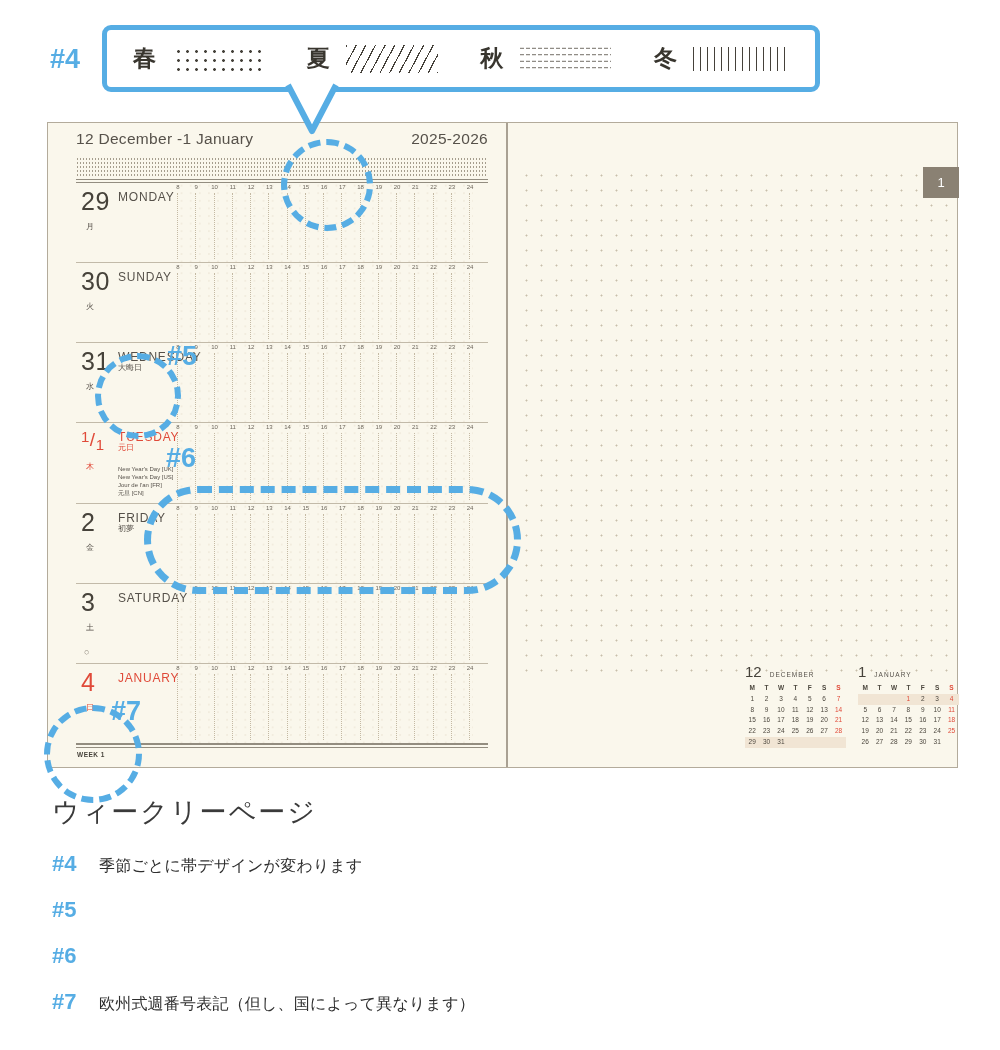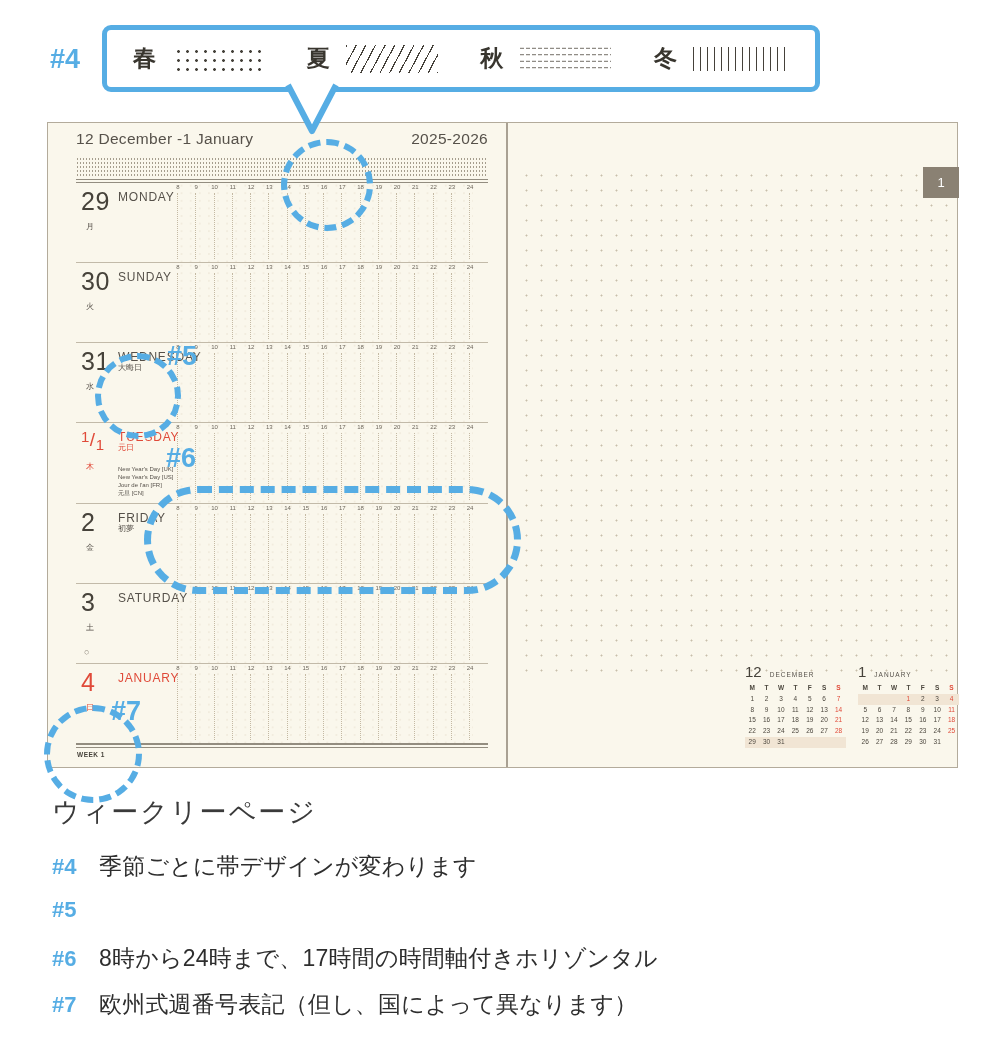--- a/index.html
+++ b/index.html
@@ -81,21 +81,21 @@
   .mc-grid{display:grid;grid-template-columns:repeat(7,14.4px);}
   .mc-cell{height:10.8px;font-size:6.5px;line-height:10.8px;text-align:center;color:#4c473e;}
   .mc-cell.hd{font-weight:bold;}
   .mc-cell.red{color:var(--red);}
   .mc-cell.hl{background:#f1e5d4;}
   
   #legend-title{position:absolute;left:52px;top:794px;font-size:27px;color:#3a3a3a;letter-spacing:2px;}
   #legend{position:absolute;left:52px;top:851px;}
   .legend-item{display:flex;align-items:baseline;height:30px;margin-bottom:16px;}
   .legend-hash{width:47px;font-size:22px;font-weight:bold;color:var(--blue);}
-  .legend-text{font-size:23px;color:#2e2e2e;letter-spacing:0.2px;}
+  .legend-text{font-size:16px;color:#2e2e2e;letter-spacing:0.2px;}
 </style>
 </head>
 <body style="--blue: #56ade4; --red: #e04a39; --paper: #faf7ec;">
 
 <div class="hash" id="hash4">#4</div>
 <div id="callout">
   <div class="season">
     <span class="season-kanji">春</span>
     <span class="swatch sw-spring"></span>
   </div>
@@ -692,20 +692,19 @@
     <span class="legend-hash">#4</span>
     <span class="legend-text">季節ごとに帯デザインが変わります</span>
   </div>
 
   <div class="legend-item">
     <span class="legend-hash">#5</span>
   </div>
 
   <div class="legend-item">
     <span class="legend-hash">#6</span>
-    <span class="legend-text">8時から24時まで、17時間の時間軸付きホリゾンタル</span>
   </div>
 
   <div class="legend-item">
     <span class="legend-hash">#7</span>
     <span class="legend-text">欧州式週番号表記（但し、国によって異なります）</span>
   </div>
 </div>
 
 </body></html>

